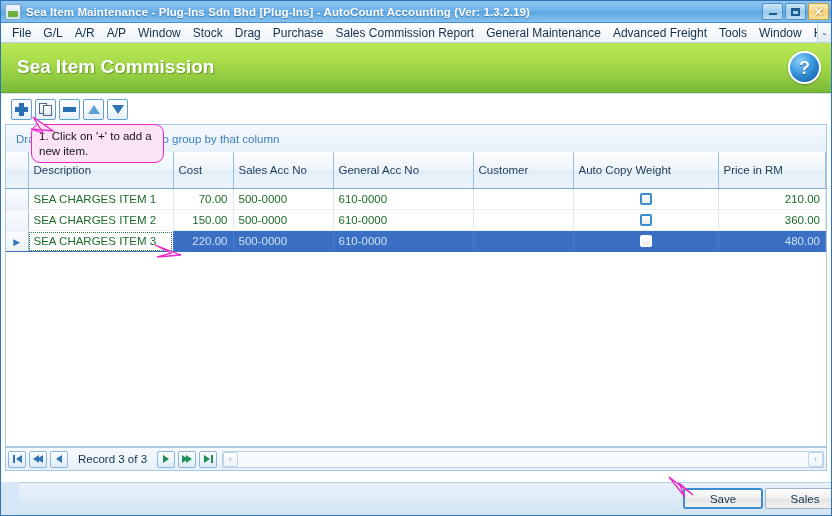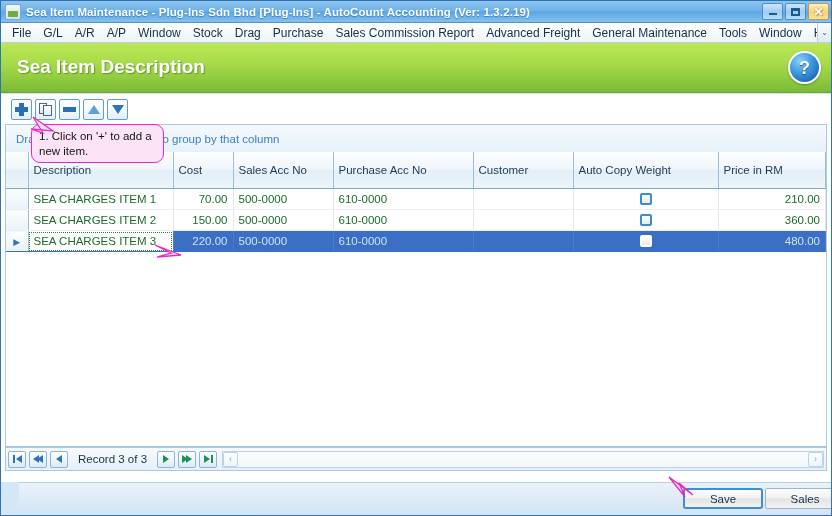--- a/index.html
+++ b/index.html
@@ -274,30 +274,30 @@
   <div class="menubar">
     <div class="menu-item">File</div>
     <div class="menu-item">G/L</div>
     <div class="menu-item">A/R</div>
     <div class="menu-item">A/P</div>
     <div class="menu-item">Window</div>
     <div class="menu-item">Stock</div>
     <div class="menu-item">Drag</div>
     <div class="menu-item">Purchase</div>
     <div class="menu-item">Sales Commission Report</div>
+    <div class="menu-item">General Maintenance</div>
     <div class="menu-item">Advanced Freight</div>
-    <div class="menu-item">General Maintenance</div>
     <div class="menu-item">Tools</div>
     <div class="menu-item">Window</div>
     <div class="menu-item">Help</div>
     <div class="menu-overflow">⌄</div>
   </div>
 
   <div class="banner">
-    <div class="banner-title">Sea Item Description</div>
+    <div class="banner-title">Sea Item Commission</div>
     <div class="help-btn">
       <span>?</span>
     </div>
   </div>
 
   <div class="body-panel">
 
     <div class="toolbar">
       <div class="tbtn">
           <span class="ico-plus"></span>
@@ -334,21 +334,21 @@
             <col style="width:100px">
           <col style="width:145px">
             <col>
         </colgroup>
         <thead>
           <tr>
             <th class="ind"></th>
             <th>Description</th>
             <th>Cost</th>
             <th>Sales Acc No</th>
-            <th>Purchase Acc No</th>
+            <th>General Acc No</th>
             <th>Customer</th>
             <th>Auto Copy Weight</th>
             <th>Price in RM</th>
           </tr>
         </thead>
         <tbody>
           <tr>
             <td class="ind"></td>
             <td>SEA CHARGES ITEM 1</td>
             <td class="num">70.00</td>

